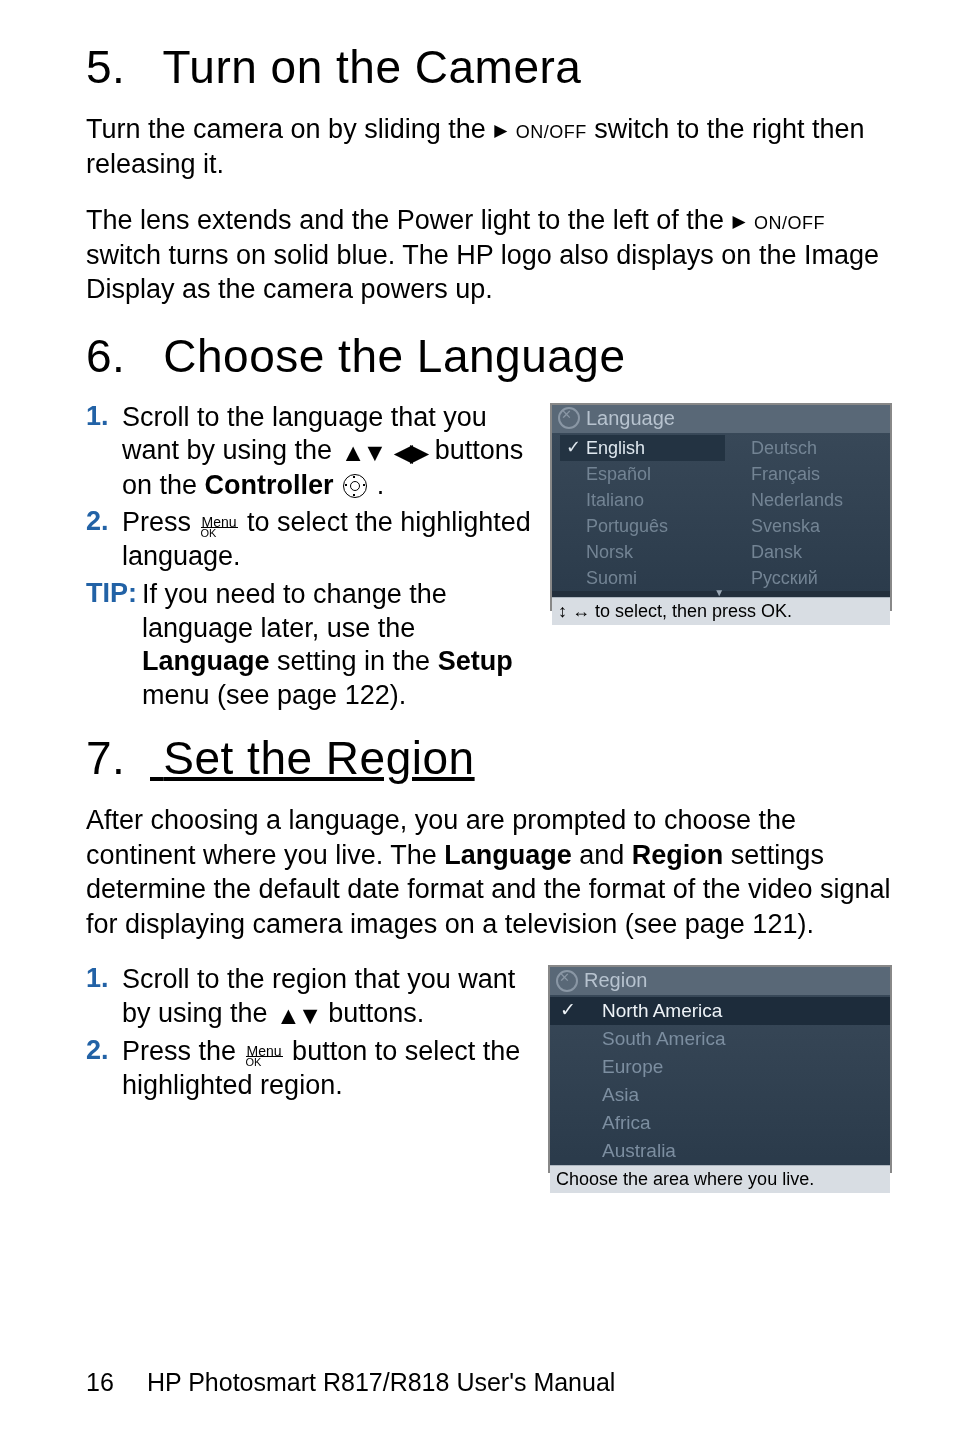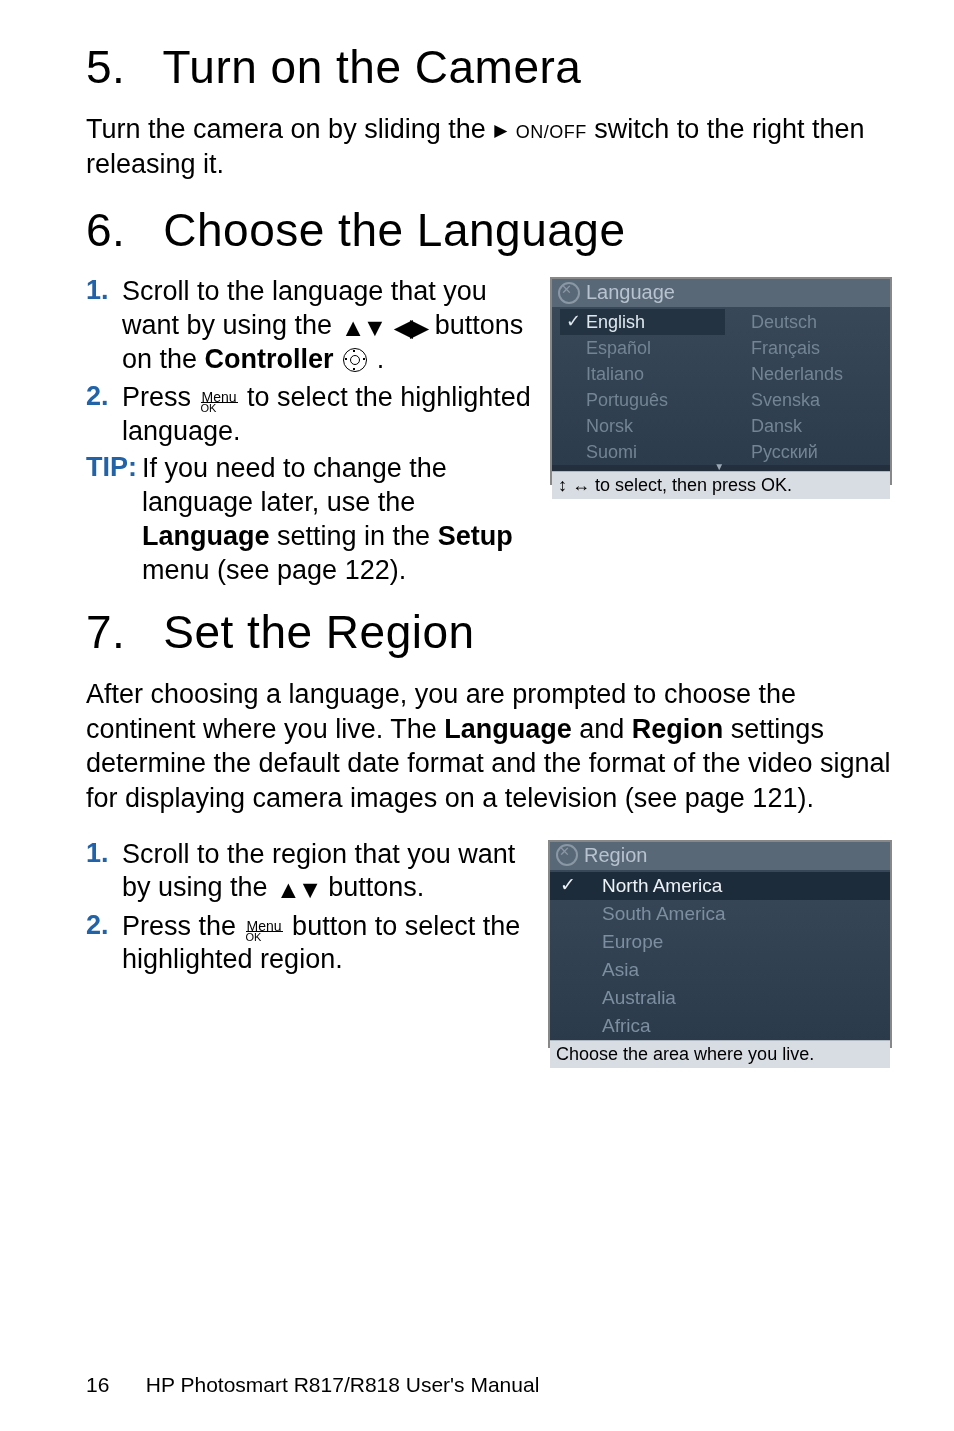--- a/index.html
+++ b/index.html
@@ -200,41 +200,47 @@
   }
   .cs-row.sel { background: #1d2c3b; color: #eef3f7; }
   .cs-row.sel::before {
     content: "✓"; position: absolute; left: 10px; top: 1px; color: #eef3f7;
   }
 
   .footer {
     position: absolute;
     left: 86px;
     bottom: 34px;
-    font-size: 21px;
+    font-size: 25px;
   }
   .footer .pageno { display: inline-block; min-width: 54px; }
 </style>
 </head>
 <body>
 
 <div class="page">
 
   <h2 class="section-head">
     <span class="num">5.</span>
     <span>Turn on the Camera</span>
   </h2>
 
   <p class="body">
     <span>Turn the camera on by sliding the </span>
     <span class="glyph tri-right">▶</span>
     <span class="onoff">ON/OFF</span>
     <span> switch to the right then releasing it.</span>
   </p>
 
+  <p class="body">
+    <span>The lens extends and the Power light to the left of the </span>
+    <span class="glyph tri-right">▶</span>
+    <span class="onoff">ON/OFF</span>
+    <span> switch turns on solid blue. The HP logo also displays on the Image Display as the camera powers up.</span>
+  </p>
 
   <h2 class="section-head">
     <span class="num">6.</span>
     <span>Choose the Language</span>
   </h2>
 
   <div class="camscreen lang">
     <div class="cs-title">
       <span class="gear"></span>
       <span>Language</span>
@@ -293,21 +299,21 @@
       <div class="list-text">
         <span>If you need to change the language later, use the </span>
         <span class="bold">Language</span>
         <span> setting in the </span>
         <span class="bold">Setup</span>
         <span> menu (see page 122).</span>
       </div>
     </div>
   </div>
 
-  <h2 class="section-head" style="margin-top:14px;">
+  <h2 class="section-head" style="margin-top:14px;text-decoration:underline;">
     <span class="num">7.</span>
     <span>Set the Region</span>
   </h2>
 
   <p class="body">
     <span>After choosing a language, you are prompted to choose the continent where you live. The </span>
     <span class="bold">Language</span>
     <span> and </span>
     <span class="bold">Region</span>
     <span> settings determine the default date format and the format of the video signal for displaying camera images on a television (see page 121).</span>
@@ -316,22 +322,22 @@
   <div class="camscreen region">
     <div class="cs-title">
       <span class="gear"></span>
       <span>Region</span>
     </div>
     <div class="cs-list">
       <div class="cs-row sel">North America</div>
       <div class="cs-row">South America</div>
       <div class="cs-row">Europe</div>
       <div class="cs-row">Asia</div>
+      <div class="cs-row">Africa</div>
       <div class="cs-row">Australia</div>
-      <div class="cs-row">Africa</div>
     </div>
     <div class="cs-foot">Choose the area where you live.</div>
   </div>
 
   <div class="list-block">
     <div class="list-row">
       <div class="list-num">1.</div>
       <div class="list-text">
         <span>Scroll to the region that you want by using the </span>
         <span class="glyph arrows-ud">▲▼</span>

